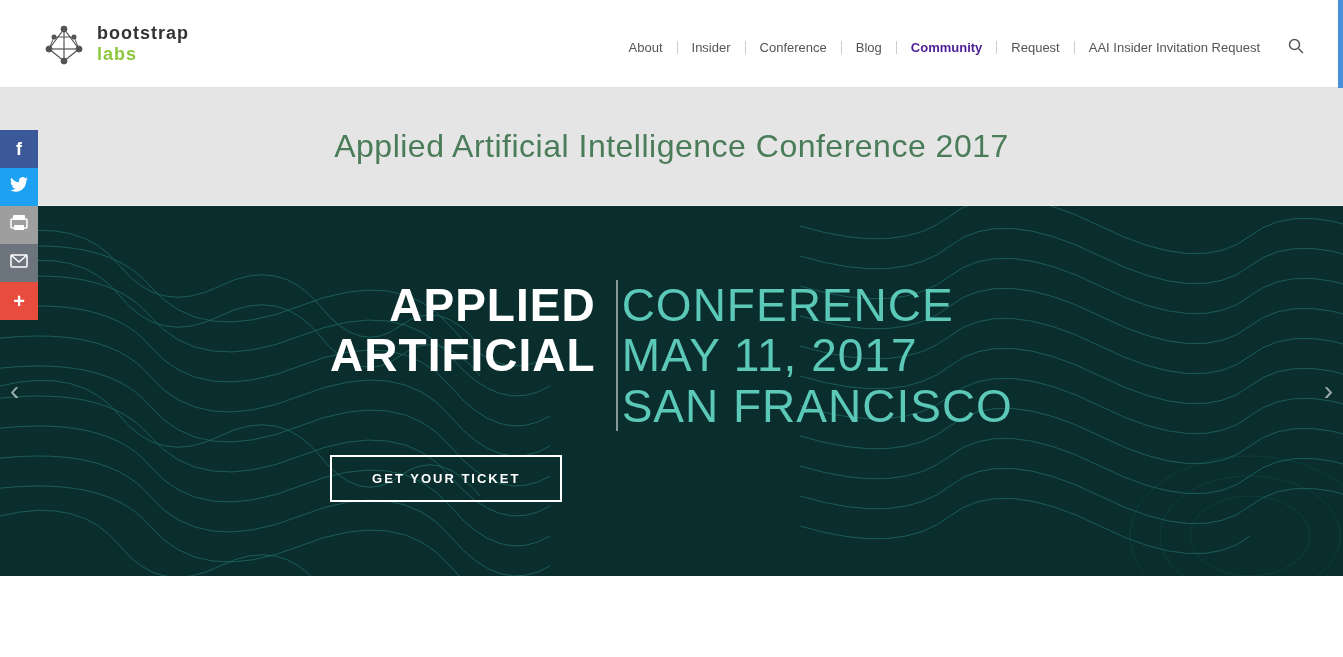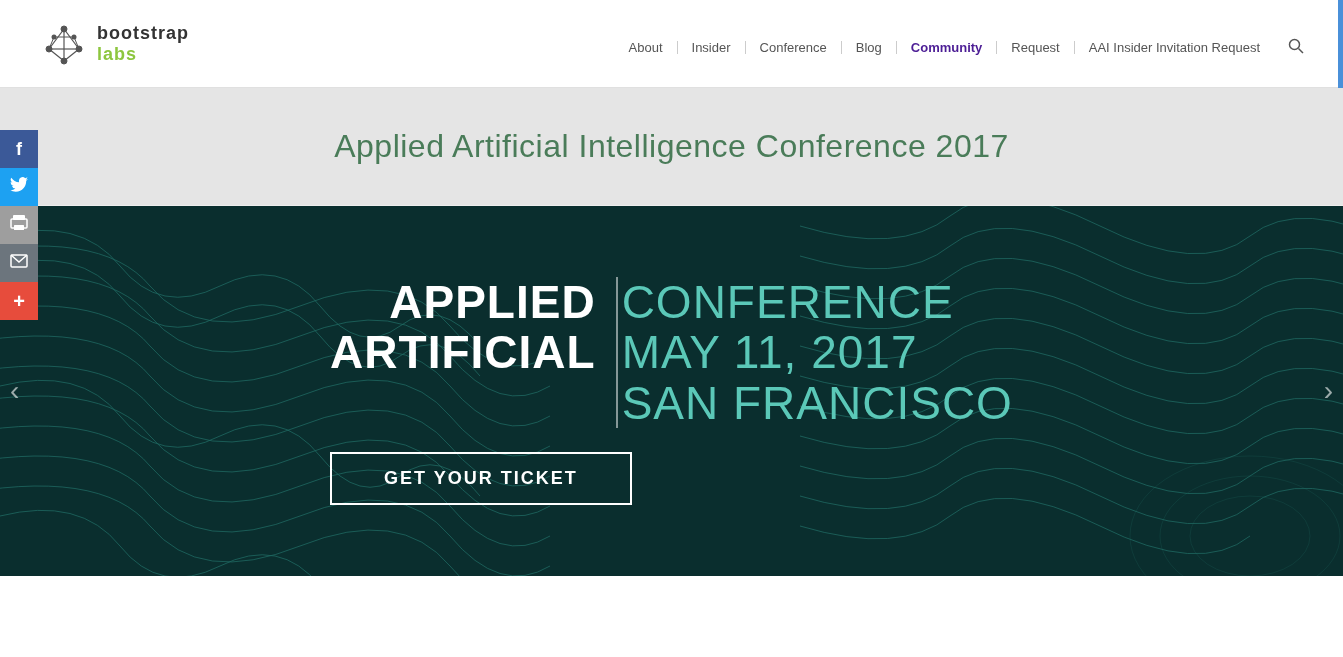--- a/index.html
+++ b/index.html
@@ -174,25 +174,25 @@
       line-height: 1.1;
       letter-spacing: 1px;
     }
 
     .hero-cta {
       margin-top: 24px;
     }
 
     .get-ticket-btn {
       display: inline-block;
-      padding: 14px 52px;
+      padding: 14px 40px;
       border: 2px solid #fff;
       background: transparent;
       color: #fff;
-      font-size: 18px;
+      font-size: 13px;
       font-weight: 700;
       letter-spacing: 2px;
       cursor: pointer;
       text-transform: uppercase;
     }
 
     
     .carousel-arrow {
       position: absolute;
       top: 50%;

